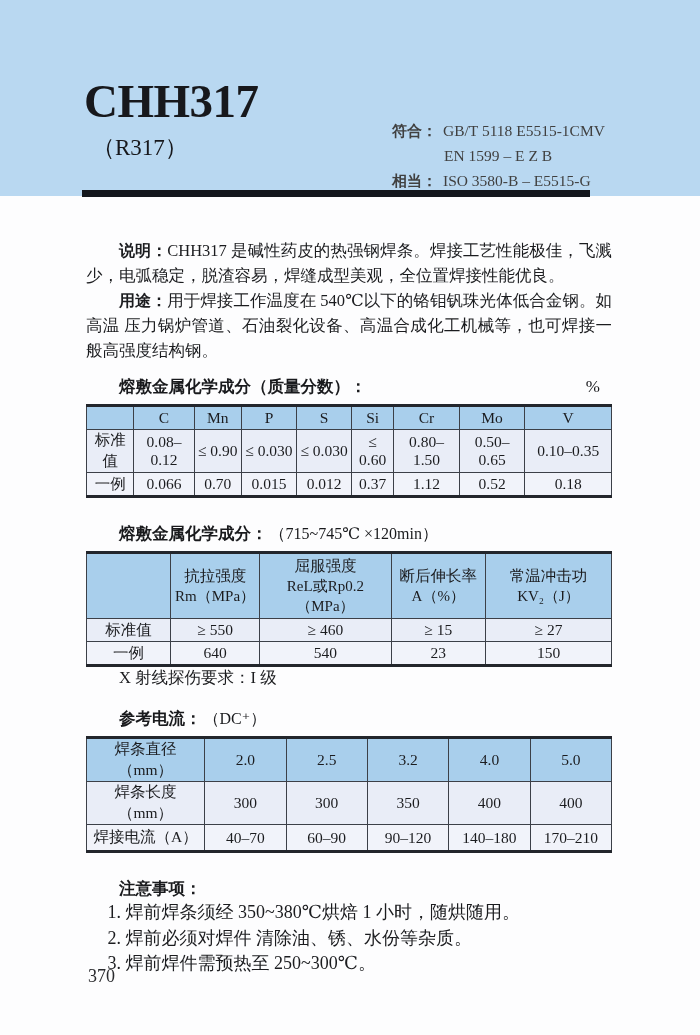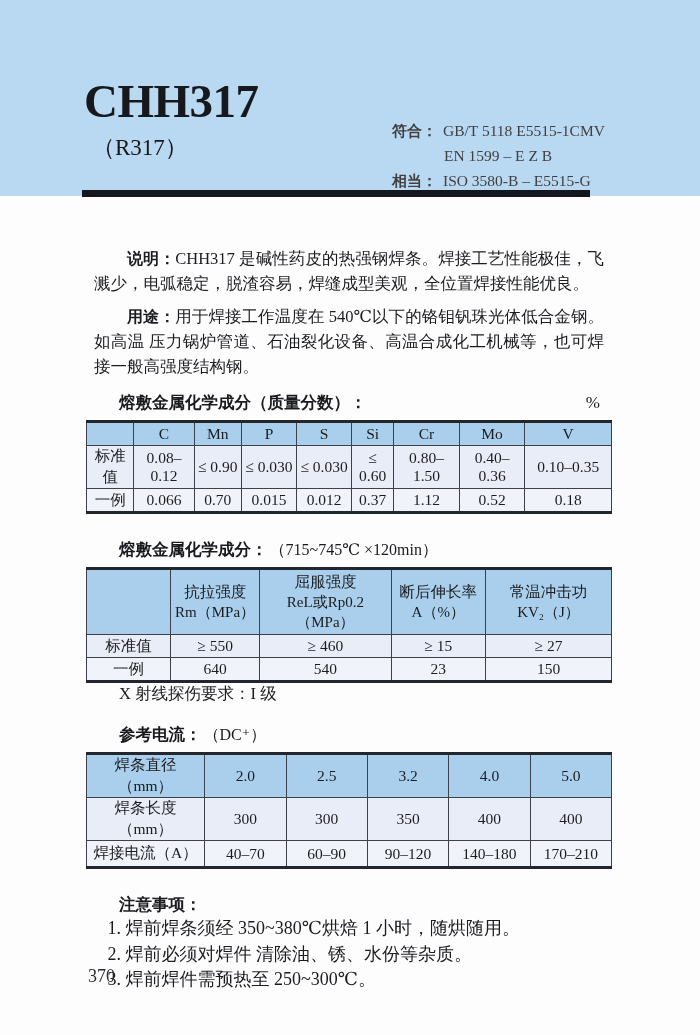--- a/index.html
+++ b/index.html
@@ -16,21 +16,21 @@
            font-weight:bold; font-size:47px; letter-spacing:-0.5px; color:#17181c; }
   .alt-model { position:absolute; left:92px; top:132px; font-size:23px; color:#17181c; }
   .standards { position:absolute; left:392px; top:94px; font-size:15.5px; line-height:25px; color:#404040;margin-top:24px; }
   .std-row { white-space:nowrap; }
   .std-label { font-family:"Liberation Sans","DejaVu Sans",sans-serif; font-weight:bold; font-size:15px; margin-right:6px; }
   .std-indent { padding-left:52px; }
   .darkbar { position:absolute; left:82px; top:190px; width:508px; height:7px;
              background:var(--bar-dark,#14171d); }
   
   main { position:absolute; left:86px; top:238px; width:526px; }
-  p.body-par { margin:8px; font-size:16.5px; line-height:25px; text-align:justify; text-indent:2em; }
+  p.body-par { margin:0; font-size:16.5px; line-height:25px; text-align:justify; text-indent:2em; }
   .b { font-family:"Liberation Sans","DejaVu Sans",sans-serif; font-weight:bold; font-size:16px; }
   .sec-title { margin-top:12px; padding-left:2em; line-height:23px;
                font-family:"Liberation Sans","DejaVu Sans",sans-serif;
                font-weight:bold; font-size:16.5px; color:#191a1d; }
   .sec-title .cond { font-family:"Liberation Serif","DejaVu Serif",serif;
                      font-weight:normal; font-size:16px; margin-left:2px;margin-top:32px; }
   .pct { float:right; margin-right:12px; font-family:"Liberation Serif","DejaVu Serif",serif;
          font-weight:normal; font-size:17px; }
   .mt-lg { margin-top:24px; }
   .mt-md { margin-top:18px; }
@@ -108,21 +108,21 @@
         <th class="hdr">V</th>
       </tr>
       <tr class="row-a">
         <td>标准值</td>
         <td>0.08–0.12</td>
         <td>≤ 0.90</td>
         <td>≤ 0.030</td>
         <td>≤ 0.030</td>
         <td>≤ 0.60</td>
         <td>0.80–1.50</td>
-        <td>0.40–0.36</td>
+        <td>0.50–0.65</td>
         <td>0.10–0.35</td>
       </tr>
       <tr class="row-b">
         <td>一例</td>
         <td>0.066</td>
         <td>0.70</td>
         <td>0.015</td>
         <td>0.012</td>
         <td>0.37</td>
         <td>1.12</td>

